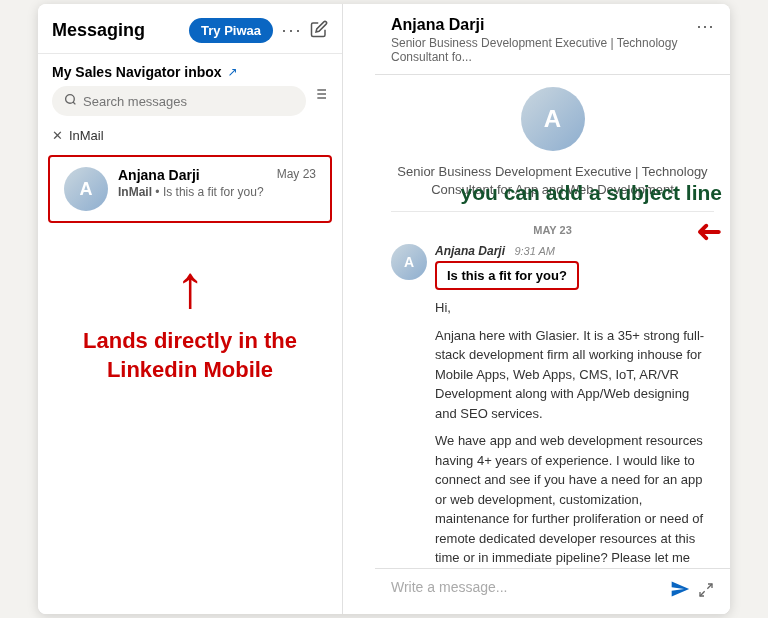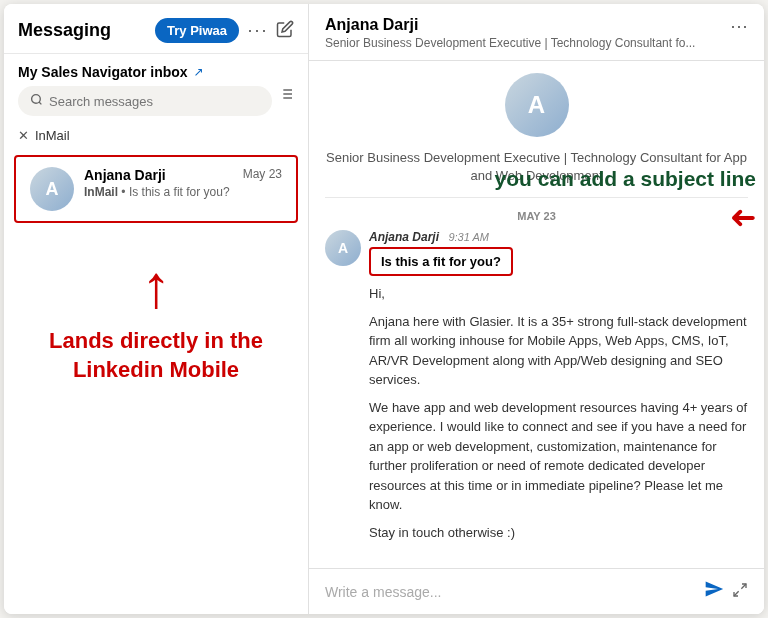--- a/index.html
+++ b/index.html
@@ -8,27 +8,28 @@
       background: #f3f2ef;
       width: 768px;
       height: 618px;
       overflow: hidden;
       display: flex;
       align-items: center;
       justify-content: center;
     }
 
     .app-container {
-      width: 760px;
+      width: 692px;
       height: 610px;
       background: #fff;
       border-radius: 8px;
       box-shadow: 0 2px 12px rgba(0,0,0,0.15);
       display: flex;
       overflow: hidden;
+      gap: 32px;
     }
 
     
     .left-panel {
       width: 305px;
       min-width: 305px;
       border-right: 1px solid #e0e0e0;
       display: flex;
       flex-direction: column;
       background: #fff;
@@ -404,21 +405,21 @@
     }
 
     .msg-body p {
       margin-bottom: 8px;
     }
 
     .write-message-bar {
       border-top: 1px solid #e0e0e0;
       padding: 10px 16px;
       display: flex;
-      align-items: center;
+      align-items: flex-start;
       justify-content: space-between;
       background: #fff;
     }
 
     .write-placeholder {
       font-size: 14px;
       color: #aaa;
     }
 
     .write-actions {

